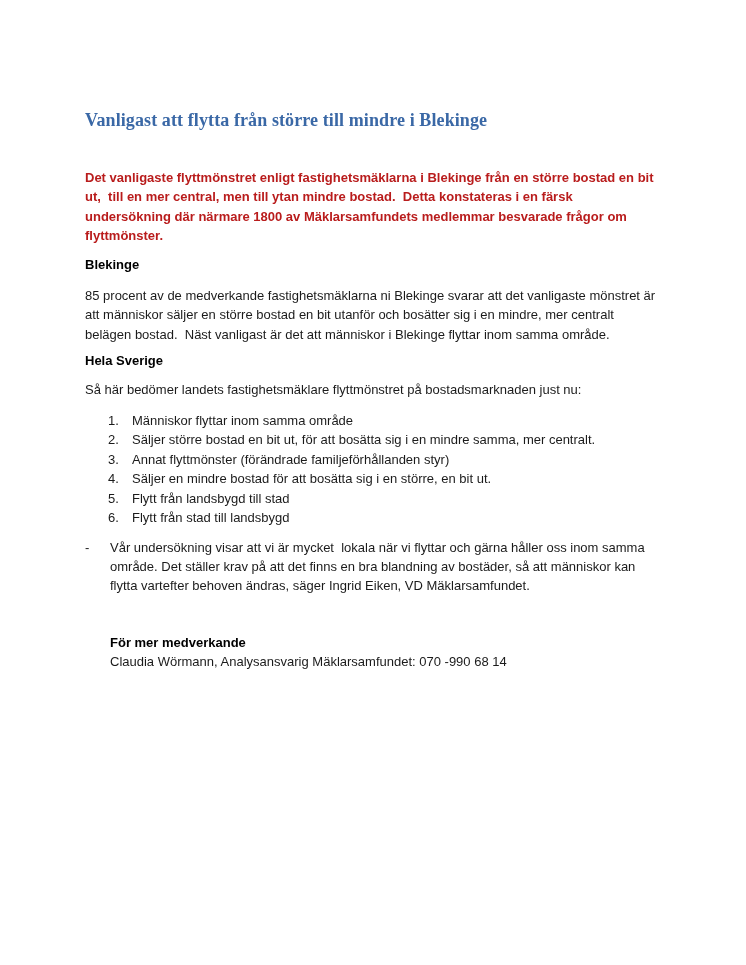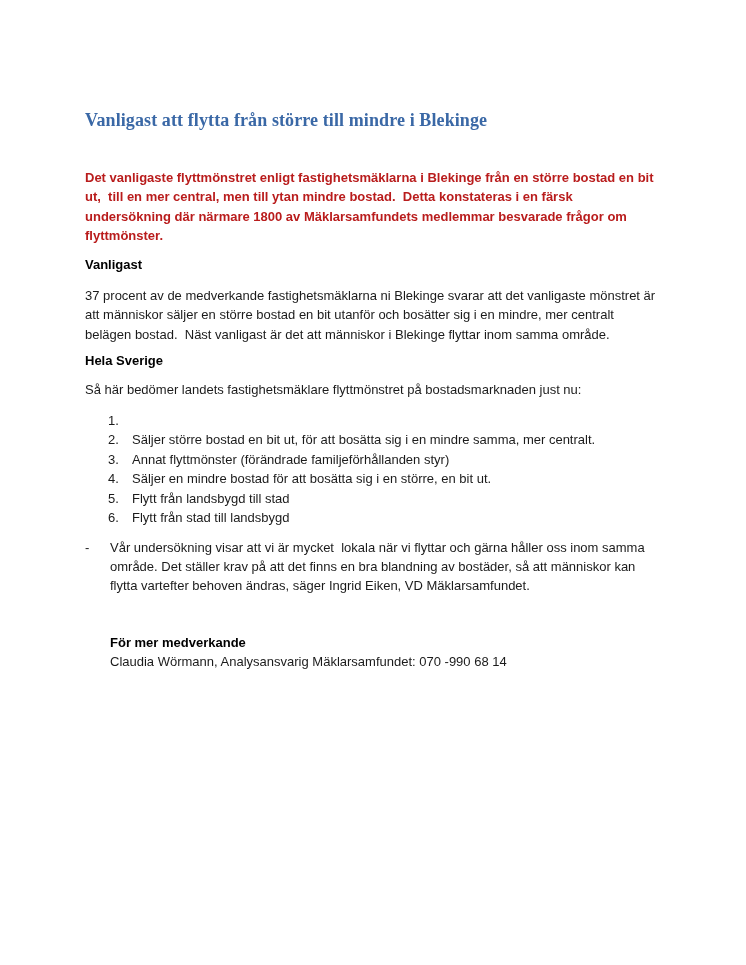--- a/index.html
+++ b/index.html
@@ -78,31 +78,32 @@
 </style>
 </head>
 <body>
 
 <div class="page">
 
   <h1 class="doc-title" style="color: rgb(58, 104, 166);">Vanligast att flytta från större till mindre i Blekinge</h1>
 
   <p class="intro">Det vanligaste flyttmönstret enligt fastighetsmäklarna i Blekinge från en större bostad en bit ut,  till en mer central, men till ytan mindre bostad.  Detta konstateras i en färsk undersökning där närmare 1800 av Mäklarsamfundets medlemmar besvarade frågor om flyttmönster.</p>
 
-  <h2 class="sub-heading h-blekinge">Vanligast</h2>
+  <h2 class="sub-heading h-blekinge">Blekinge</h2>
 
-  <p class="p-blekinge">37 procent av de medverkande fastighetsmäklarna ni Blekinge svarar att det vanligaste mönstret är att människor säljer en större bostad en bit utanför och bosätter sig i en mindre, mer centralt belägen bostad.  Näst vanligast är det att människor i Blekinge flyttar inom samma område.</p>
+  <p class="p-blekinge">85 procent av de medverkande fastighetsmäklarna ni Blekinge svarar att det vanligaste mönstret är att människor säljer en större bostad en bit utanför och bosätter sig i en mindre, mer centralt belägen bostad.  Näst vanligast är det att människor i Blekinge flyttar inom samma område.</p>
 
   <h2 class="sub-heading h-hela">Hela Sverige</h2>
 
   <p class="p-lead">Så här bedömer landets fastighetsmäklare flyttmönstret på bostadsmarknaden just nu:</p>
 
   <ol class="numlist">
     <li>
       <span class="num">1.</span>
+      <span class="itemtext">Människor flyttar inom samma område</span>
     </li>
     <li>
       <span class="num">2.</span>
       <span class="itemtext">Säljer större bostad en bit ut, för att bosätta sig i en mindre samma, mer centralt.</span>
     </li>
     <li>
       <span class="num">3.</span>
       <span class="itemtext">Annat flyttmönster (förändrade familjeförhållanden styr)</span>
     </li>
     <li>

